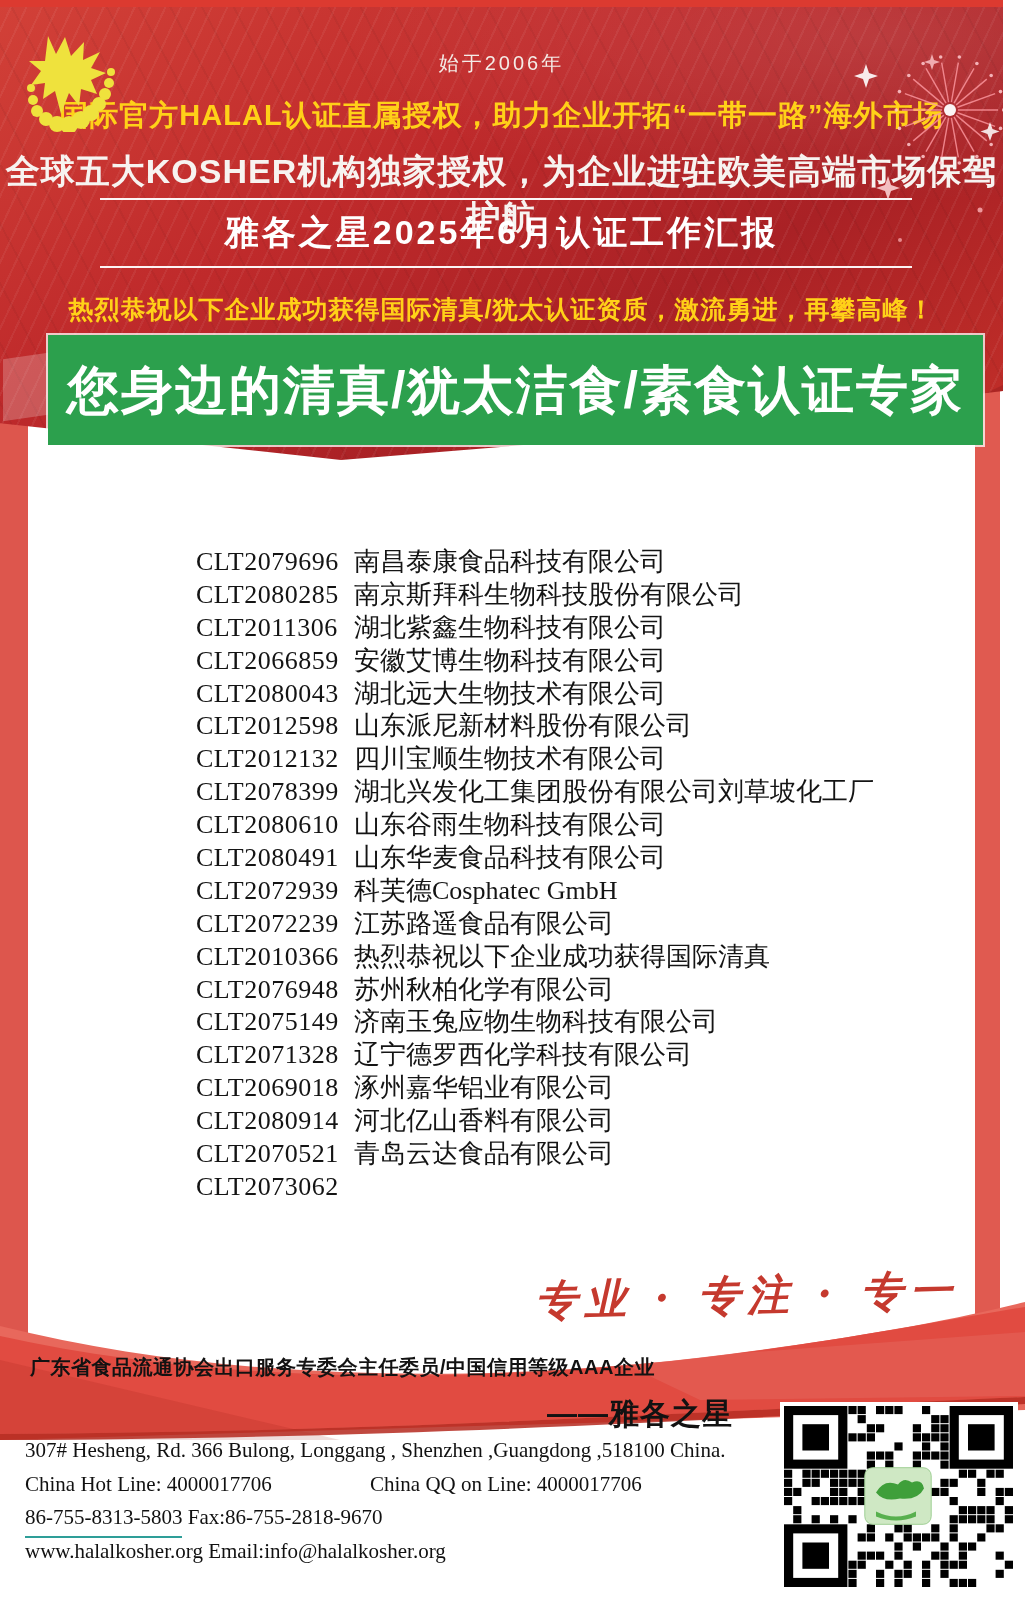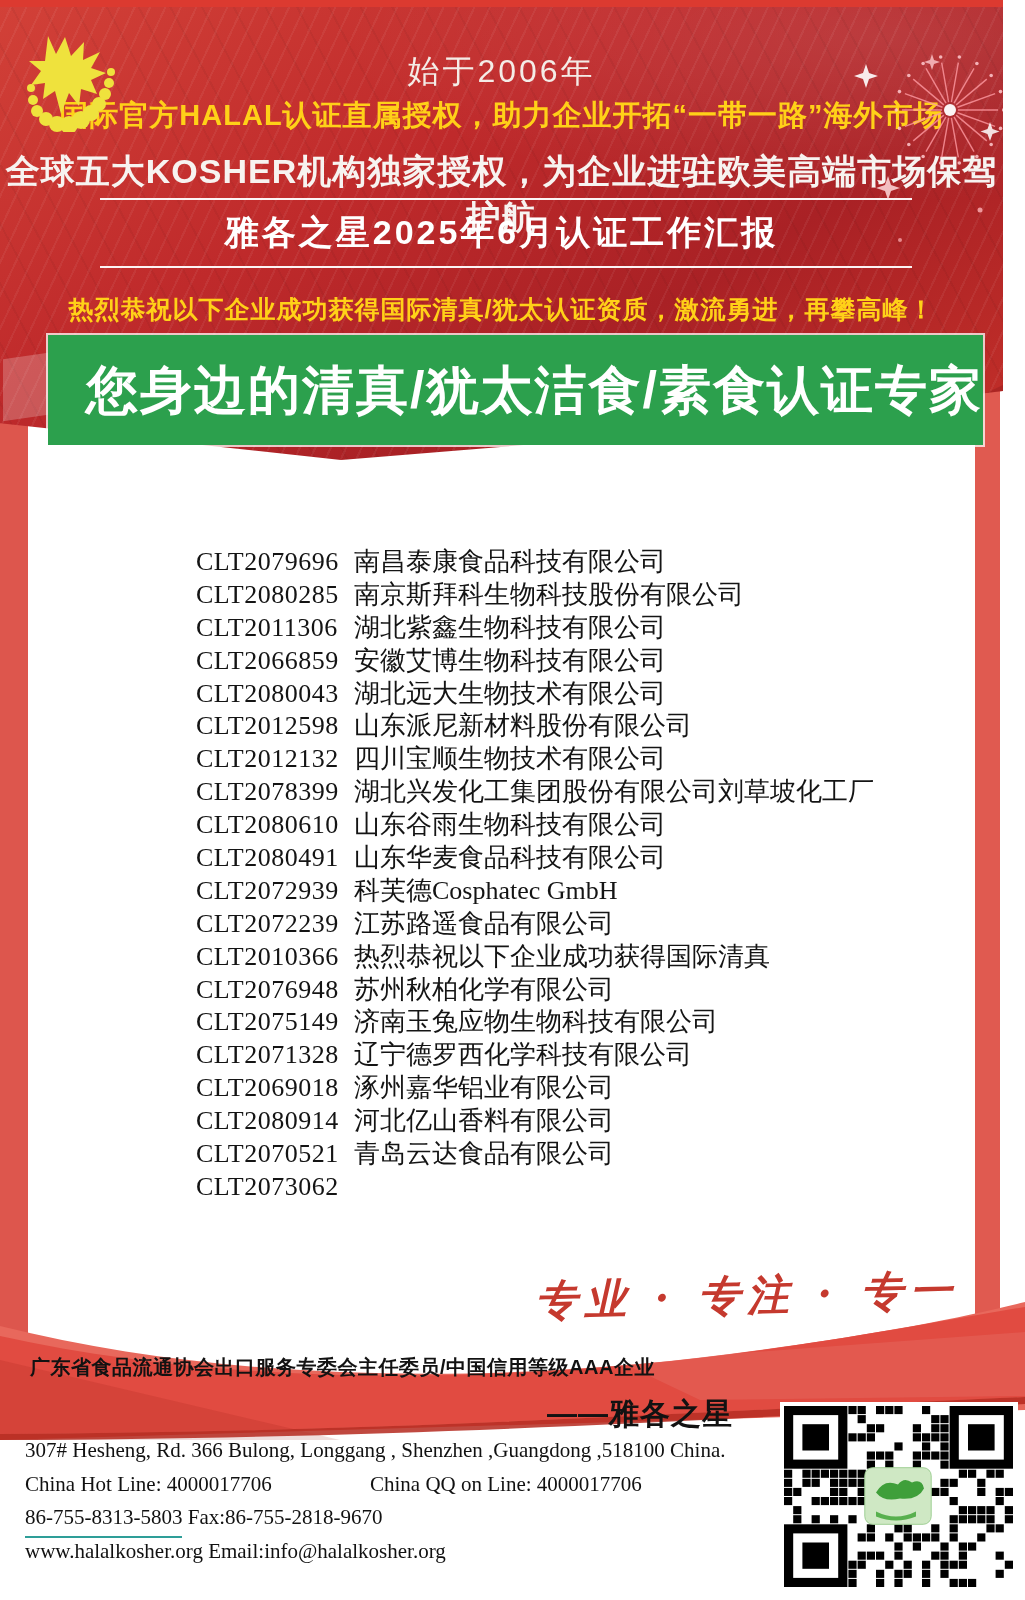--- a/index.html
+++ b/index.html
@@ -12,21 +12,21 @@
       radial-gradient(120% 80% at 88% 8%, rgba(255,255,255,.10), transparent 45%),
       linear-gradient(150deg,#d24138 0%,#bf2a2b 38%,#a92125 66%,#c43029 100%);
     clip-path:polygon(0 0,100% 0,100% 85%,62% 95%,34% 100%,0 92%);}
   .header::before{content:"";position:absolute;inset:0;
     background:
       repeating-linear-gradient(115deg,transparent 0 12px,rgba(255,255,255,.055) 12px 14px),
       repeating-linear-gradient(62deg,transparent 0 26px,rgba(0,0,0,.045) 26px 28px);}
   .top-bar{position:absolute;left:0;top:0;width:1003px;height:7px;background:#dc3a30;z-index:3;}
 
   .founded{position:absolute;left:0;top:50px;width:100%;text-align:center;
-    font-size:32px;color:#f4ece7;letter-spacing:3px;}
+    font-size:20px;color:#f4ece7;letter-spacing:3px;}
   .slogan-halal{position:absolute;left:0;top:96px;width:100%;text-align:center;
     font-size:29px;font-weight:700;color:#ffd118;letter-spacing:1px;}
   .slogan-kosher{position:absolute;left:0;top:149px;width:100%;text-align:center;
     font-size:34px;font-weight:700;color:#f7f3f0;letter-spacing:1px;}
   .rule{position:absolute;left:100px;width:812px;height:2px;background:rgba(255,255,255,.95);}
   .rule-top{top:198px;} .rule-bottom{top:266px;}
   .main-title{position:absolute;left:0;top:203px;width:100%;text-align:center;
     font-size:34px;font-weight:900;color:#ffffff;letter-spacing:3px;line-height:58px;}
   .congrats{position:absolute;left:0;top:293px;width:100%;text-align:center;
     font-size:25px;font-weight:700;color:#ffd118;letter-spacing:1px;}
@@ -37,21 +37,21 @@
 
   
   .left-strip{position:absolute;left:0;top:395px;width:28px;height:965px;background:#dd564d;z-index:1;}
   .right-strip{position:absolute;left:975px;top:378px;width:25px;height:982px;background:#e05a50;z-index:1;}
   .decor-quad{position:absolute;left:3px;top:356px;width:45px;height:62px;z-index:3;
     background:rgba(255,255,255,.22);transform:skewY(-8deg);}
 
   
   .green-banner{position:absolute;left:48px;top:335px;width:935px;height:110px;z-index:4;
     background:#2ca04d;box-shadow:0 0 0 2px rgba(255,255,255,.75);
-    text-align:right;line-height:110px;white-space:nowrap;
+    text-align:center;line-height:110px;white-space:nowrap;
     font-size:52px;font-weight:900;color:#ffffff;letter-spacing:2px;}
 
   
   .cert-list{position:absolute;left:196px;top:546px;z-index:2;
     font-family:"Liberation Serif","DejaVu Serif",serif;font-size:26px;color:#141414;}
   .cert-row{display:flex;height:32.9px;line-height:32.9px;white-space:nowrap;}
   .cert-code{display:inline-block;width:158px;letter-spacing:.5px;}
 
   
   .tagline{position:absolute;right:66px;top:1268px;z-index:3;

